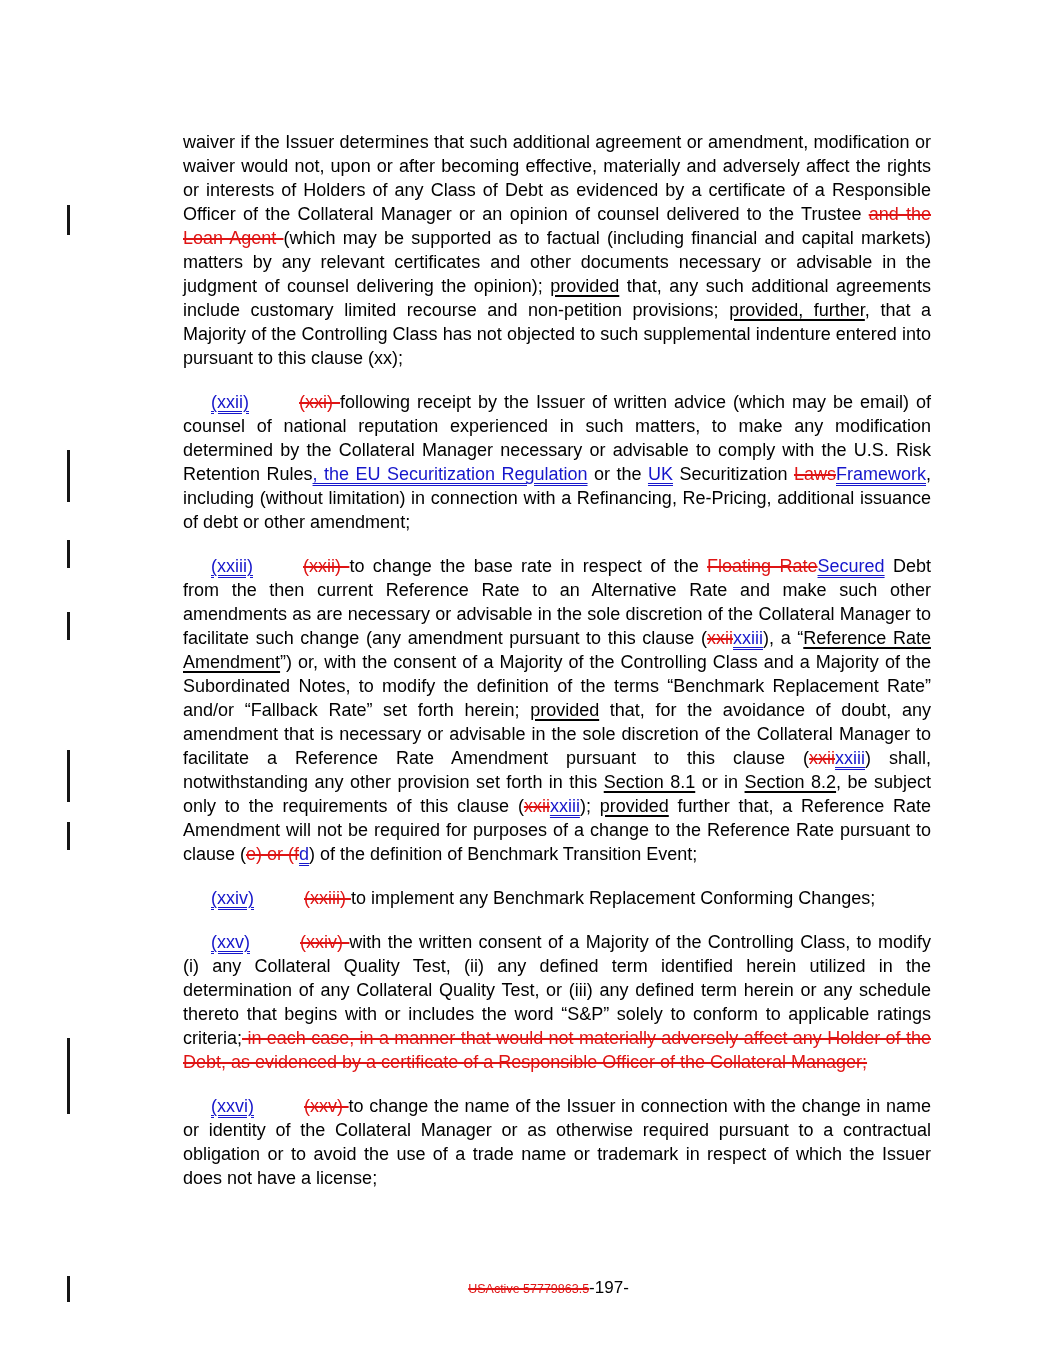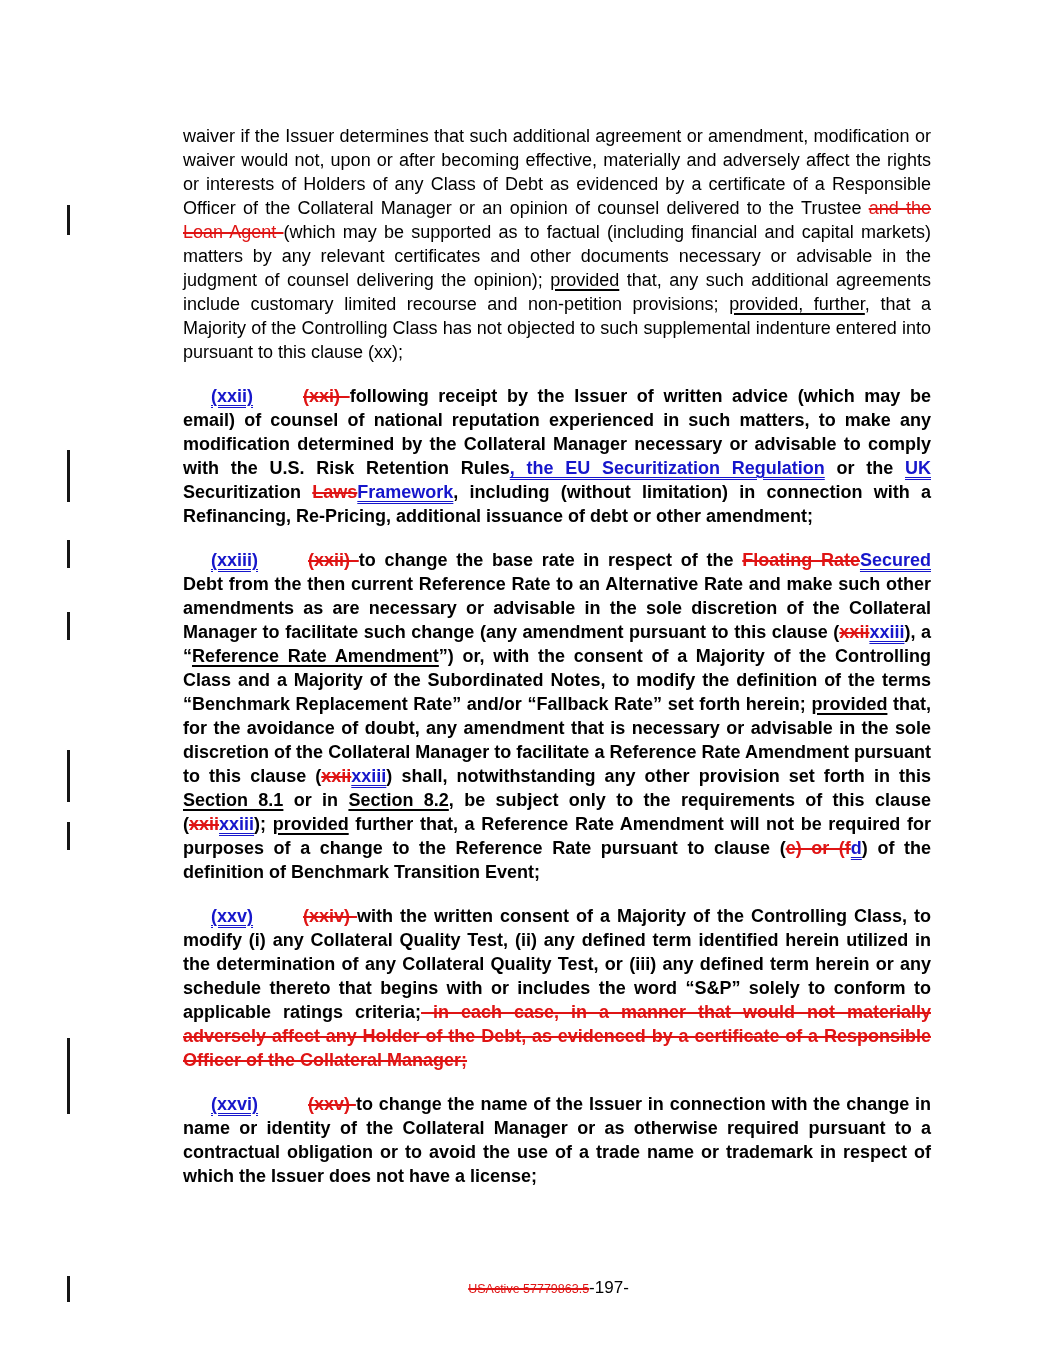--- a/index.html
+++ b/index.html
@@ -12,22 +12,22 @@
     overflow: hidden;
   }
   .doc-body {
     position: absolute;
     left: 183px; top: 112px;
     width: 748px;
     font-size: 18px;
     line-height: 24px;
     text-align: justify;
   }
-  .para { margin: 12px 0 20px 0; }
-  .para.indent { text-indent: 28px; font-weight: bold; }
+  .para { margin: 18px 0 20px 0; }
+  .para.indent { text-indent: 28px; }
   .run { }
   .del {
     color: #df1414;
     text-decoration: line-through;
     text-decoration-thickness: 1.5px;
   }
   .ins {
     color: #1616cb;
     text-decoration: underline;
     text-decoration-style: double;
@@ -73,17 +73,18 @@
     <div class="bar" style="top: 750px; height: 52px;"></div>
     <div class="bar" style="top: 822px; height: 28px;"></div>
     <div class="bar" style="top: 1038px; height: 76px;"></div>
     <div class="bar" style="top: 1276px; height: 26px;"></div>
   </div>
 
 <div class="doc-body">
     <p class="para"><span class="run">waiver if the Issuer determines that such additional agreement or amendment, modification or waiver would not, upon or after becoming effective, materially and adversely affect the rights or interests of Holders of any Class of Debt as evidenced by a certificate of a Responsible Officer of the Collateral Manager or an opinion of counsel delivered to the Trustee </span><span class="run del">and the Loan Agent </span><span class="run">(which may be supported as to factual (including financial and capital markets) matters by any relevant certificates and other documents necessary or advisable in the judgment of counsel delivering the opinion); </span><span class="run term">provided</span><span class="run"> that, any such additional agreements include customary limited recourse and non-petition provisions; </span><span class="run term">provided, further</span><span class="run">, that a Majority of the Controlling Class has not objected to such supplemental indenture entered into pursuant to this clause (xx);</span></p>
     <p class="para indent"><span class="run ins">(xxii)</span><span class="tab"></span><span class="run del">(xxi) </span><span class="run">following receipt by the Issuer of written advice (which may be email) of counsel of national reputation experienced in such matters, to make any modification determined by the Collateral Manager necessary or advisable to comply with the U.S. Risk Retention Rules</span><span class="run ins">, the EU Securitization Regulation</span><span class="run"> or the </span><span class="run ins">UK</span><span class="run"> Securitization </span><span class="run del">Laws</span><span class="run ins">Framework</span><span class="run">, including (without limitation) in connection with a Refinancing, Re-Pricing, additional issuance of debt or other amendment;</span></p>
     <p class="para indent"><span class="run ins">(xxiii)</span><span class="tab"></span><span class="run del">(xxii) </span><span class="run">to change the base rate in respect of the </span><span class="run del">Floating Rate</span><span class="run ins">Secured</span><span class="run"> Debt from the then current Reference Rate to an Alternative Rate and make such other amendments as are necessary or advisable in the sole discretion of the Collateral Manager to facilitate such change (any amendment pursuant to this clause (</span><span class="run del">xxii</span><span class="run ins">xxiii</span><span class="run">), a “</span><span class="run term">Reference Rate Amendment</span><span class="run">”) or, with the consent of a Majority of the Controlling Class and a Majority of the Subordinated Notes, to modify the definition of the terms “Benchmark Replacement Rate” and/or “Fallback Rate” set forth herein; </span><span class="run term">provided</span><span class="run"> that, for the avoidance of doubt, any amendment that is necessary or advisable in the sole discretion of the Collateral Manager to facilitate a Reference Rate Amendment pursuant to this clause (</span><span class="run del">xxii</span><span class="run ins">xxiii</span><span class="run">) shall, notwithstanding any other provision set forth in this </span><span class="run term">Section 8.1</span><span class="run"> or in </span><span class="run term">Section 8.2</span><span class="run">, be subject only to the requirements of this clause (</span><span class="run del">xxii</span><span class="run ins">xxiii</span><span class="run">); </span><span class="run term">provided</span><span class="run"> further that, a Reference Rate Amendment will not be required for purposes of a change to the Reference Rate pursuant to clause (</span><span class="run del">e) or (f</span><span class="run ins">d</span><span class="run">) of the definition of Benchmark Transition Event;</span></p>
+    <p class="para indent"><span class="run ins">(xxiv)</span><span class="tab"></span><span class="run del">(xxiii) </span><span class="run">to implement any Benchmark Replacement Conforming Changes;</span></p>
     <p class="para indent"><span class="run ins">(xxv)</span><span class="tab"></span><span class="run del">(xxiv) </span><span class="run">with the written consent of a Majority of the Controlling Class, to modify (i) any Collateral Quality Test, (ii) any defined term identified herein utilized in the determination of any Collateral Quality Test, or (iii) any defined term herein or any schedule thereto that begins with or includes the word “S&amp;P” solely to conform to applicable ratings criteria;</span><span class="run del"> in each case, in a manner that would not materially adversely affect any Holder of the Debt, as evidenced by a certificate of a Responsible Officer of the Collateral Manager;</span></p>
     <p class="para indent"><span class="run ins">(xxvi)</span><span class="tab"></span><span class="run del">(xxv) </span><span class="run">to change the name of the Issuer in connection with the change in name or identity of the Collateral Manager or as otherwise required pursuant to a contractual obligation or to avoid the use of a trade name or trademark in respect of which the Issuer does not have a license;</span></p>
   </div>
 
 <div class="page-footer"><span class="footer-del">USActive 57779863.5</span><span>-197-</span></div>
 
 </body></html>

